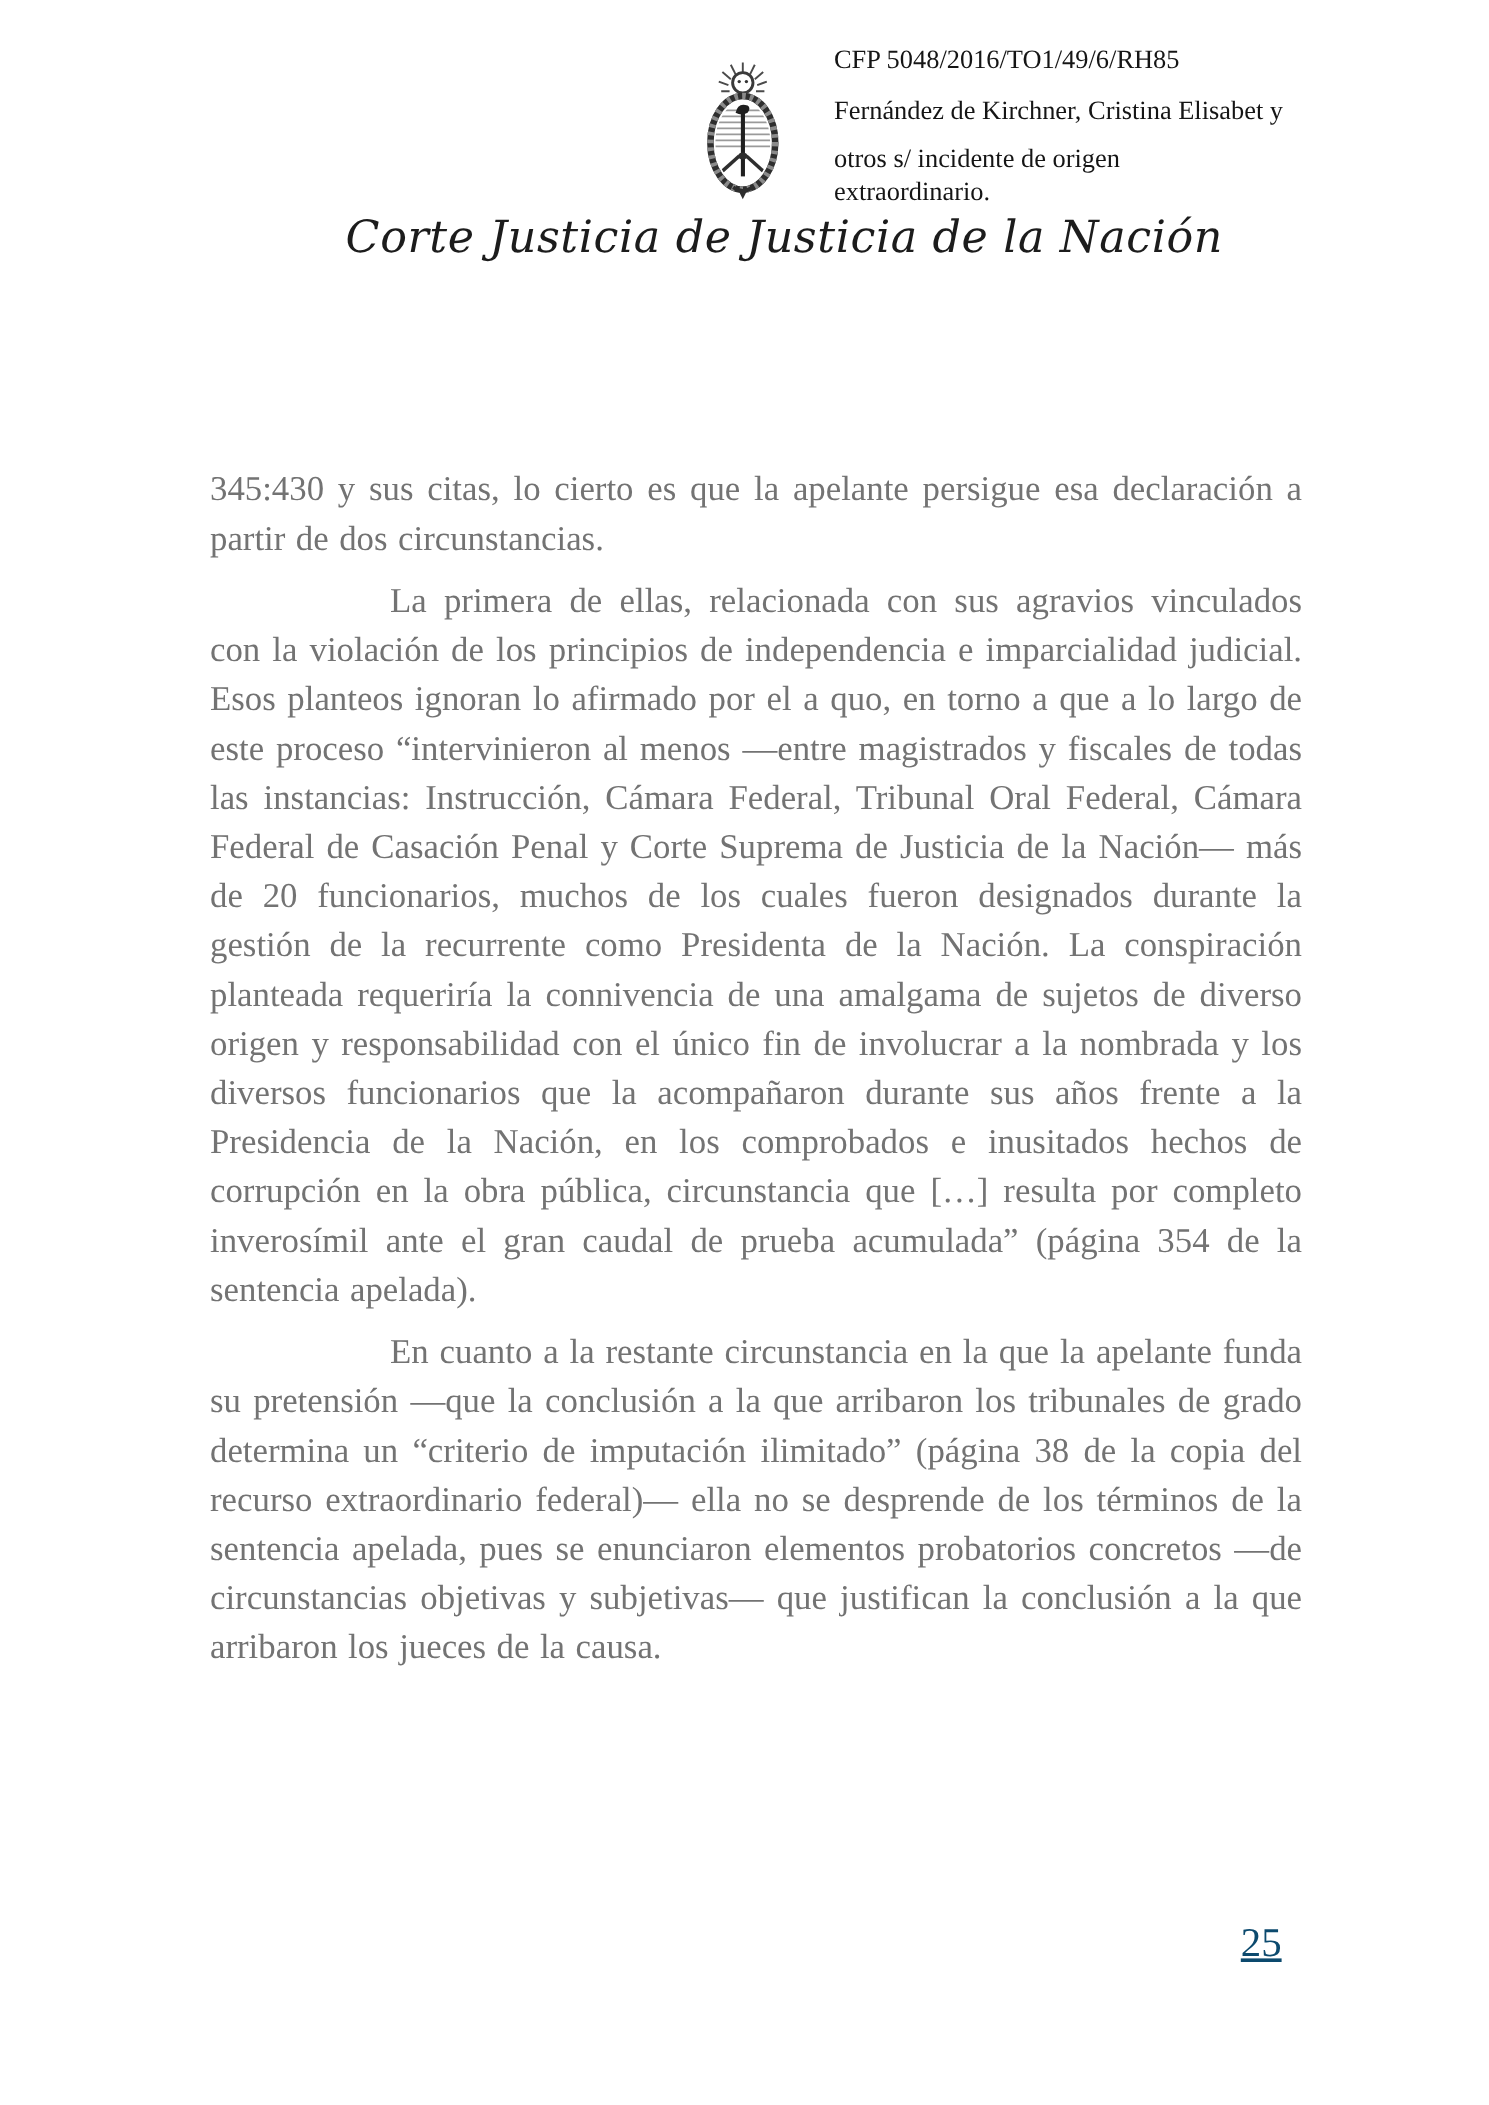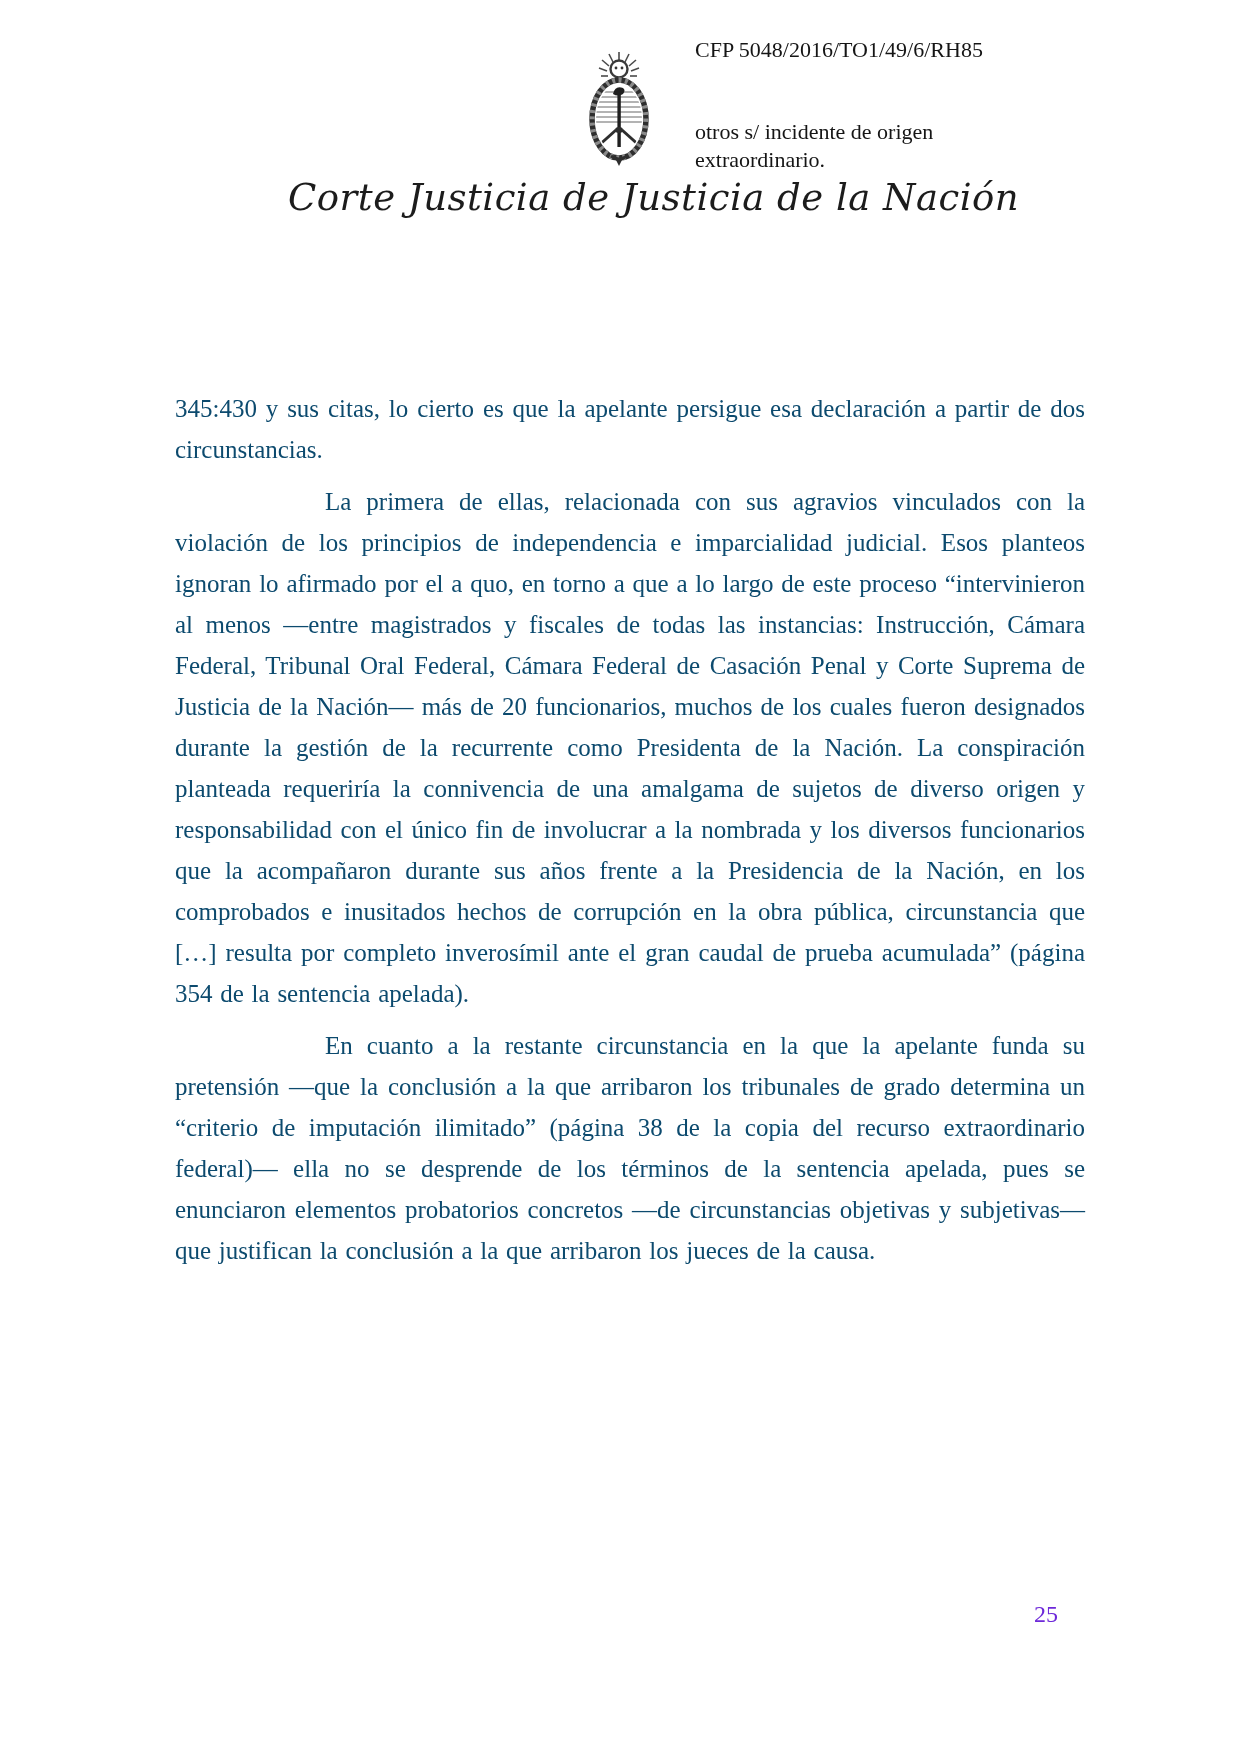--- a/index.html
+++ b/index.html
@@ -50,40 +50,41 @@
     color: #1c1c1c;
     white-space: nowrap;
   }
 
   
   .body-text {
     position: absolute;
     left: 175px;
     top: 388px;
     width: 910px;
-    font-size: 25px;
+    font-size: 29px;
     line-height: 41px;
     text-align: justify;
     word-spacing: 1.5px;
-    color: #0c4a6e;
+    color: #737373;
   }
   .body-text p {
     margin: 0 0 11px 0;
   }
   .body-text p.indented {
     text-indent: 150px;
   }
 
   
   .page-number {
     position: absolute;
     left: 1034px;
     top: 1601px;
-    font-size: 24px;
-    color: #6d28d9;
+    font-size: 34px;
+    color: #0c4a6e;
+    text-decoration: underline;
   }
 </style>
 </head>
 <body>
 
 <div class="page">
 
   <div class="coat-of-arms">
     <svg width="78" height="118" viewBox="0 0 78 118" xmlns="http://www.w3.org/2000/svg">
       <defs>
@@ -130,20 +131,21 @@
         <path d="M62,98 L42,80"></path>
       </g>
       <ellipse cx="39" cy="80" rx="4" ry="3" fill="#2e2e2e"></ellipse>
 
       <path d="M31,106 Q39,112 47,106" fill="none" stroke="#2e2e2e" stroke-width="3"></path>
       <path d="M35,108 L39,116 L43,108" fill="#2e2e2e"></path>
     </svg>
   </div>
 
   <div class="case-line case-number">CFP 5048/2016/TO1/49/6/RH85</div>
+  <div class="case-line caption-1">Fernández de Kirchner, Cristina Elisabet y</div>
   <div class="case-line caption-2">otros s/ incidente de origen</div>
   <div class="case-line caption-3">extraordinario.</div>
 
   <div class="court-name">Corte Justicia de Justicia de la Nación</div>
 
   <div class="body-text">
     <p>345:430 y sus citas, lo cierto es que la apelante persigue esa declaración a partir de dos circunstancias.</p>
     <p class="indented">La primera de ellas, relacionada con sus agravios vinculados con la violación de los principios de independencia e imparcialidad judicial. Esos planteos ignoran lo afirmado por el a quo, en torno a que a lo largo de este proceso “intervinieron al menos —entre magistrados y fiscales de todas las instancias: Instrucción, Cámara Federal, Tribunal Oral Federal, Cámara Federal de Casación Penal y Corte Suprema de Justicia de la Nación— más de 20 funcionarios, muchos de los cuales fueron designados durante la gestión de la recurrente como Presidenta de la Nación. La conspiración planteada requeriría la connivencia de una amalgama de sujetos de diverso origen y responsabilidad con el único fin de involucrar a la nombrada y los diversos funcionarios que la acompañaron durante sus años frente a la Presidencia de la Nación, en los comprobados e inusitados hechos de corrupción en la obra pública, circunstancia que […] resulta por completo inverosímil ante el gran caudal de prueba acumulada” (página 354 de la sentencia apelada).</p>
     <p class="indented">En cuanto a la restante circunstancia en la que la apelante funda su pretensión —que la conclusión a la que arribaron los tribunales de grado determina un “criterio de imputación ilimitado” (página 38 de la copia del recurso extraordinario federal)— ella no se desprende de los términos de la sentencia apelada, pues se enunciaron elementos probatorios concretos —de circunstancias objetivas y subjetivas— que justifican la conclusión a la que arribaron los jueces de la causa.</p>
   </div>

